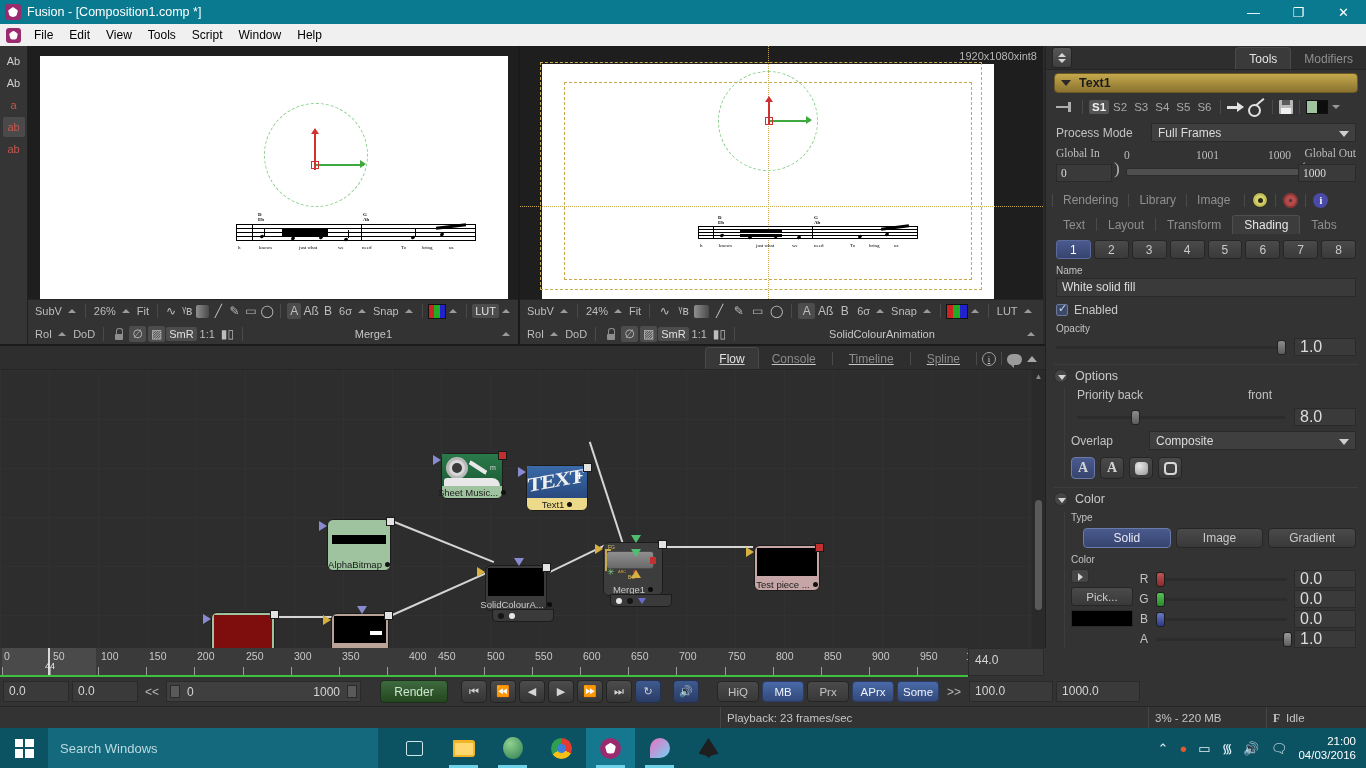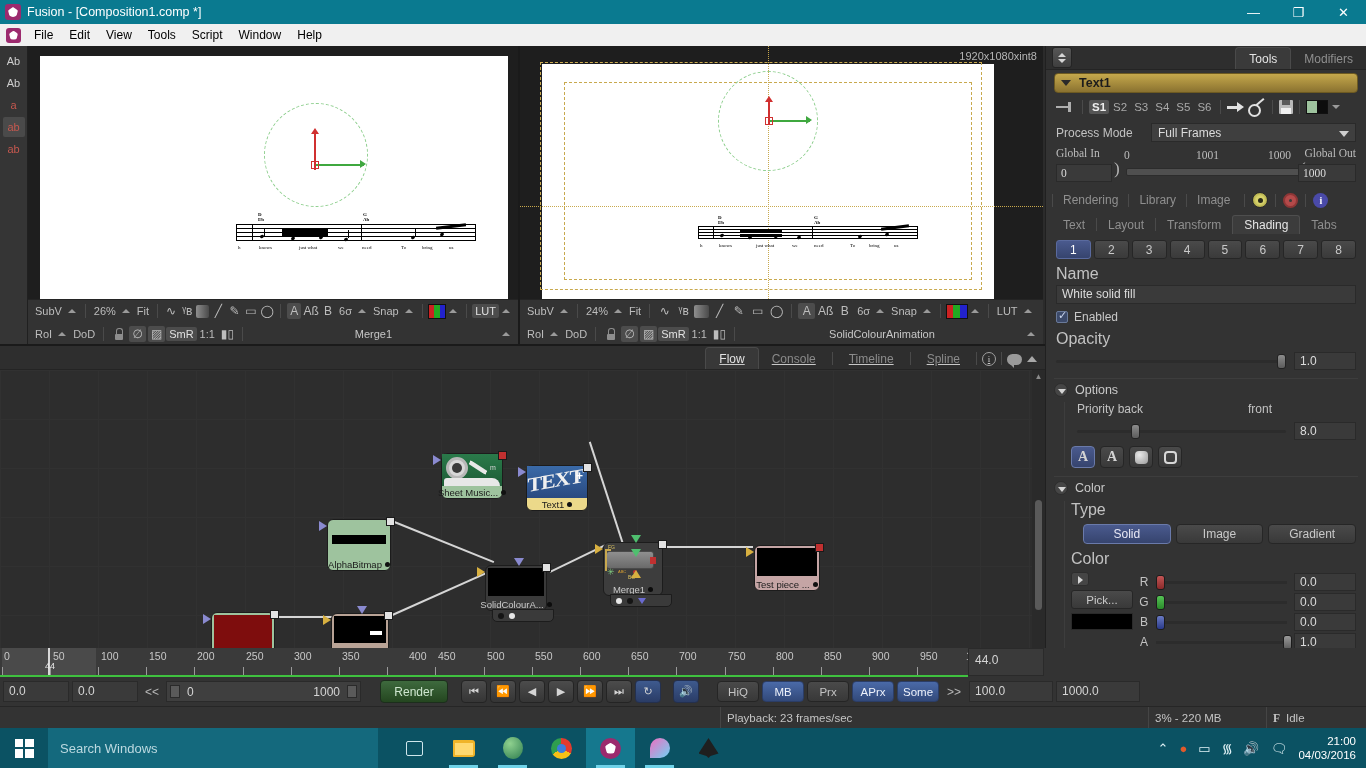--- a/index.html
+++ b/index.html
@@ -320,21 +320,21 @@
     flex: 1 1 0; height: 19px; border-radius: 3px;
     background: linear-gradient(#4a4a4a,#3a3a3a); border: 1px solid #262626;
     display: flex; align-items: center; justify-content: center;
     font-size: 12px; color: #c9c9c9;
   }
   .numbtn.sel {
     background: linear-gradient(#4a5a8e,#36446e); border-color: #5a6a9e;
     color: #fff;
   }
 
-  .flabel { margin: 6px 6px 2px 6px; font-size: 16px; color: #c2c2c2; }
+  .flabel { margin: 6px 6px 2px 6px; font-size: 10px; color: #c2c2c2; }
   .ftext {
     margin: 0 6px; height: 19px; background: #3a3a3a; border: 1px solid #2a2a2a;
     font-size: 12px; color: #dcdcdc; padding: 0 5px; line-height: 17px;
   }
   .chkrow { display: flex; align-items: center; margin: 6px 6px 0 6px; gap: 6px; }
   .chkbox {
     width: 12px; height: 12px; background: #3c4a6a; border: 1px solid #6a7a9a;
     position: relative; border-radius: 2px;
   }
   .chkbox::after {
@@ -346,21 +346,21 @@
     flex: 1 1 auto; height: 3px; background: #2c2c2c; border-radius: 2px;
     position: relative;
   }
   .sthumb {
     position: absolute; top: -6px; width: 9px; height: 15px;
     background: linear-gradient(#8c8c8c,#5c5c5c); border: 1px solid #222;
     border-radius: 3px;
   }
   .sval {
     width: 62px; height: 18px; background: #3a3a3a; border: 1px solid #2a2a2a;
-    font-size: 12px; color: #dcdcdc; padding: 0 5px; line-height: 16px;
+    font-size: 16px; color: #dcdcdc; padding: 0 5px; line-height: 16px;
     flex: 0 0 auto;
   }
   .section {
     display: flex; align-items: center; gap: 7px; margin: 8px 4px 0 4px;
     height: 19px; border-top: 1px solid #3d3d3d; padding-top: 3px;
     font-size: 12.5px; color: #c9c9c9;
   }
   .sec-tri-dn {
     width: 14px; height: 14px; border-radius: 50%; background: #454545;
     position: relative; border: 1px solid #2d2d2d;
@@ -1006,20 +1006,27 @@
         <div class="indent">
           <div class="prio-row">
             <span style="position:absolute;left:0;">Priority back</span>
             <span style="position:absolute;right:84px;">front</span>
           </div>
           <div class="sliderow">
             <span class="strack">
               <i class="sthumb" style="left:26%"></i>
             </span>
             <span class="sval">8.0</span>
+          </div>
+          <div class="prow" style="margin-left:0;">
+            <span class="plabel" style="width:78px">Overlap</span>
+            <span class="pdrop">
+              <span>Composite</span>
+              <i class="dcaret"></i>
+            </span>
           </div>
           <div class="abtns" style="margin-left:0">
             <span class="abtn sel">A</span>
             <span class="abtn">A</span>
             <span class="abtn">
                 <i class="sq-fill"></i>
               </span>
             <span class="abtn">
                 <i class="sq-out"></i>
               </span>

